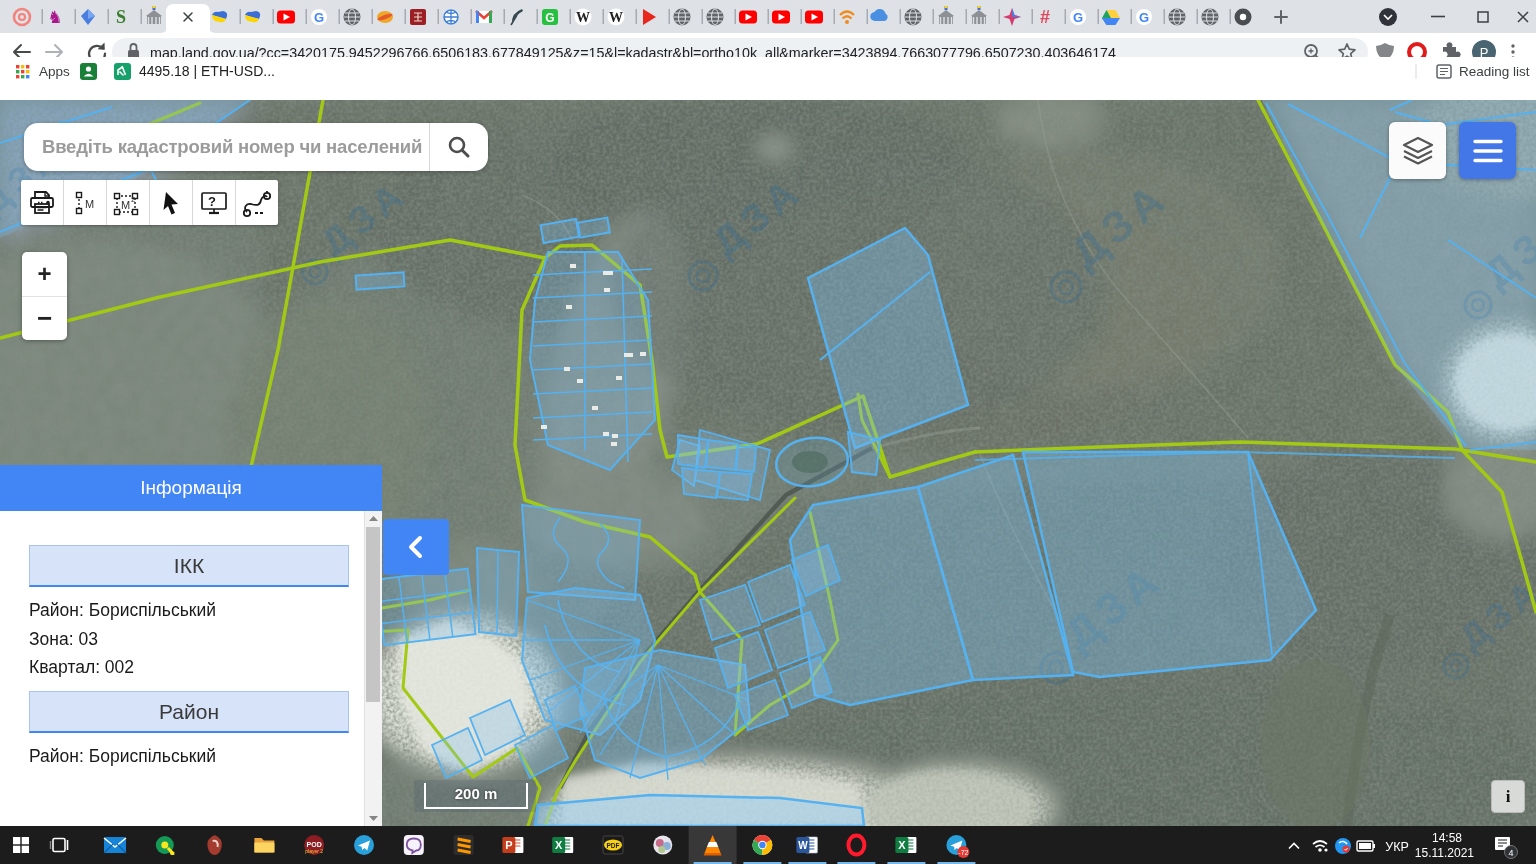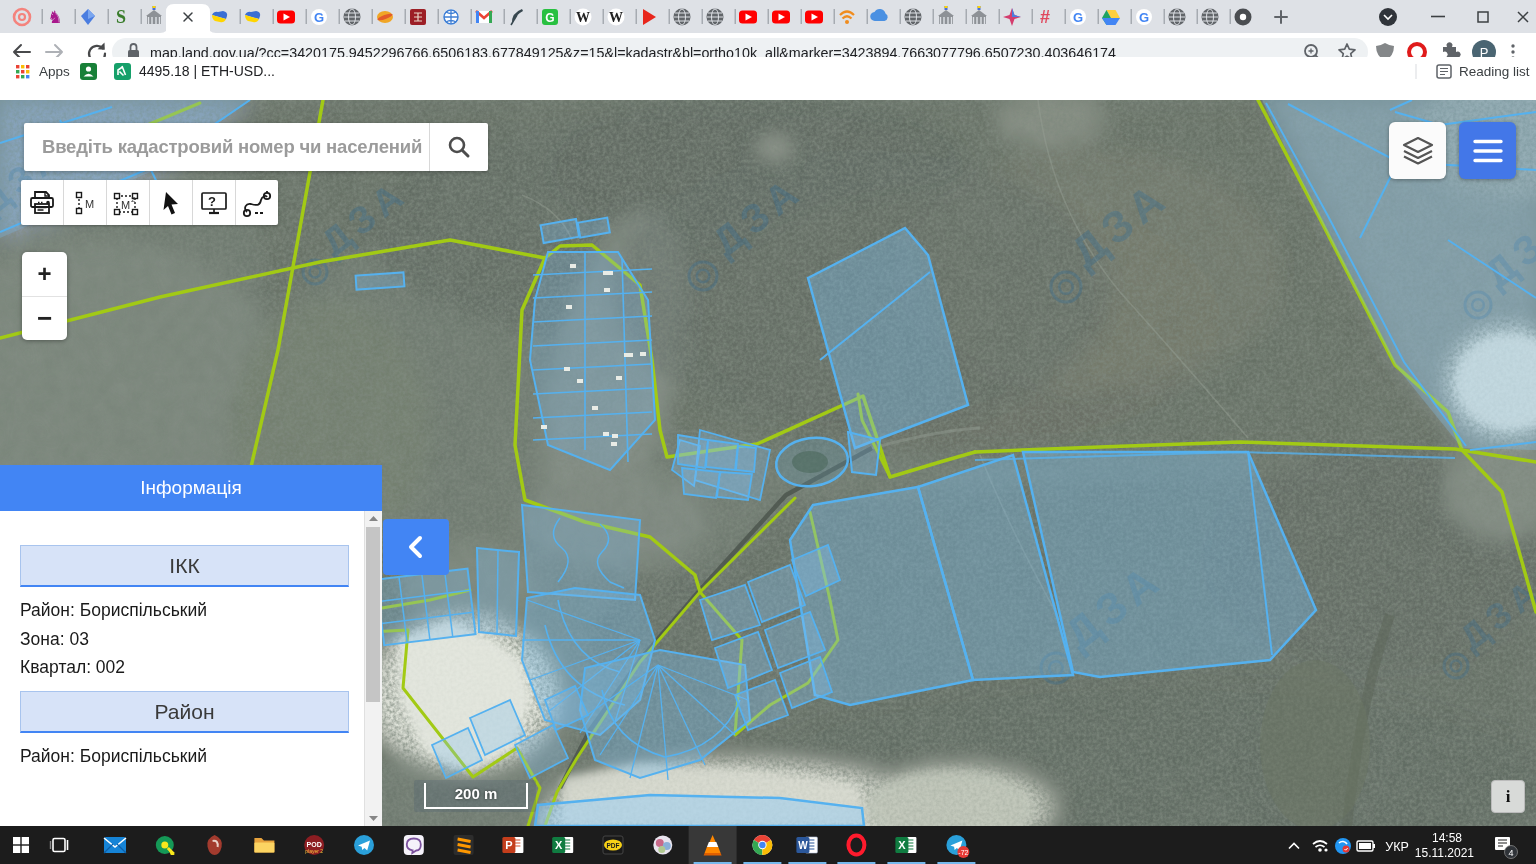--- a/index.html
+++ b/index.html
@@ -510,21 +510,21 @@
         <polygon points="735,695 775,680 788,715 748,730" fill="rgba(128,192,238,0.35)" stroke="#55b1ef" stroke-width="1.8"></polygon>
         <polygon points="780,673 820,657 832,692 792,708" fill="rgba(128,192,238,0.35)" stroke="#55b1ef" stroke-width="1.8"></polygon>
         <polygon points="792,560 828,545 840,580 806,596" fill="rgba(128,192,238,0.35)" stroke="#55b1ef" stroke-width="1.8"></polygon>
         <polygon points="470,718 510,700 525,735 485,755" fill="rgba(128,192,238,0.30)" stroke="#55b1ef" stroke-width="1.8"></polygon>
         <polygon points="515,745 553,725 568,758 530,778" fill="rgba(128,192,238,0.30)" stroke="#55b1ef" stroke-width="1.8"></polygon>
         <polygon points="432,745 468,728 482,760 446,778" fill="rgba(128,192,238,0.30)" stroke="#55b1ef" stroke-width="1.8"></polygon>
         <polygon points="545,700 575,686 588,715 556,730" fill="rgba(128,192,238,0.30)" stroke="#55b1ef" stroke-width="1.8"></polygon>
         <polygon points="535,826 538,805 650,795 780,798 862,808 864,826" fill="rgba(150,205,245,0.5)" stroke="#55b1ef" stroke-width="2.5"></polygon>
       </svg>
 
-<div class="ov" style="left:24px;top:23px;width:464px;height:48px;background:#fff;border-radius:2px;box-shadow:0 1px 4px rgba(0,0,0,.3);display:flex;align-items:center">
+<div class="ov" style="left:24px;top:23px;width:464px;height:48px;background:#fff;border-radius:14px;box-shadow:0 1px 4px rgba(0,0,0,.3);display:flex;align-items:center">
  <div style="flex:1;padding-left:18px;font-size:18.5px;font-weight:bold;color:#9b9b9b;letter-spacing:-0.2px;white-space:nowrap;overflow:hidden">Введіть кадастровий номер чи населений</div>
  <div style="width:58px;height:48px;border-left:1px solid #d8d8d8;display:flex;align-items:center;justify-content:center">
   <svg width="24" height="24" viewBox="0 0 24 24">
             <circle cx="10" cy="10" r="7" fill="none" stroke="#4d4d4d" stroke-width="2.6"></circle>
             <path d="M15.2 15.2 L21 21" stroke="#4d4d4d" stroke-width="3" stroke-linecap="round"></path>
           </svg>
  </div>
 </div>
 <div class="ov" style="left:21px;top:80px;height:45px;background:#fff;border-radius:2px;box-shadow:0 1px 3px rgba(0,0,0,.3);display:flex">
  <div class="tb">
@@ -601,21 +601,21 @@
 </div>
 <div class="ov" style="left:1459px;top:22px;width:57px;height:57px;background:#4377e8;border-radius:6px;box-shadow:0 1px 4px rgba(0,0,0,.35);display:flex;align-items:center;justify-content:center">
  <svg width="32" height="26" viewBox="0 0 32 26">
           <g stroke="#fff" stroke-width="3.4" stroke-linecap="round">
             <path d="M3 3.5 h26 M3 13 h26 M3 22.5 h26"></path>
           </g>
         </svg>
 </div>
 <div class="ov" style="left:0;top:365px;width:382px;height:361px;background:#fff">
  <div style="height:46px;background:#4285f4;display:flex;align-items:center;justify-content:center;color:#ffffff;font-size:19px">Інформація</div>
- <div style="position:absolute;left:0;top:46px;right:17px;bottom:0;padding:34px 16px 0 20px">
+ <div style="position:absolute;left:0;top:46px;right:17px;bottom:0;padding:34px 16px 0 29px">
   <div style="border:1px solid #a8c4ee;border-bottom:2px solid #4285f4;background:#d7e3f8;height:39px;display:flex;align-items:center;justify-content:center;font-size:21px;color:#3a3a3a;margin-bottom:13px">ІКК</div>
   <div class="pl"><b>Район:</b> Бориспільський</div>
   <div class="pl"><b>Зона:</b> 03</div>
   <div class="pl"><b>Квартал:</b> 002</div>
   <div style="border:1px solid #a8c4ee;border-bottom:2px solid #4285f4;background:#d7e3f8;height:39px;display:flex;align-items:center;justify-content:center;font-size:21px;color:#3a3a3a;margin:13px 0 13px 0">Район</div>
   <div class="pl"><b>Район:</b> Бориспільський</div>
  </div>
  <div style="position:absolute;right:0;top:46px;width:17px;bottom:0;background:#f2f2f2;border-left:1px solid #e0e0e0">
   <div style="height:15px;display:flex;align-items:center;justify-content:center">
             <svg width="9" height="6">

